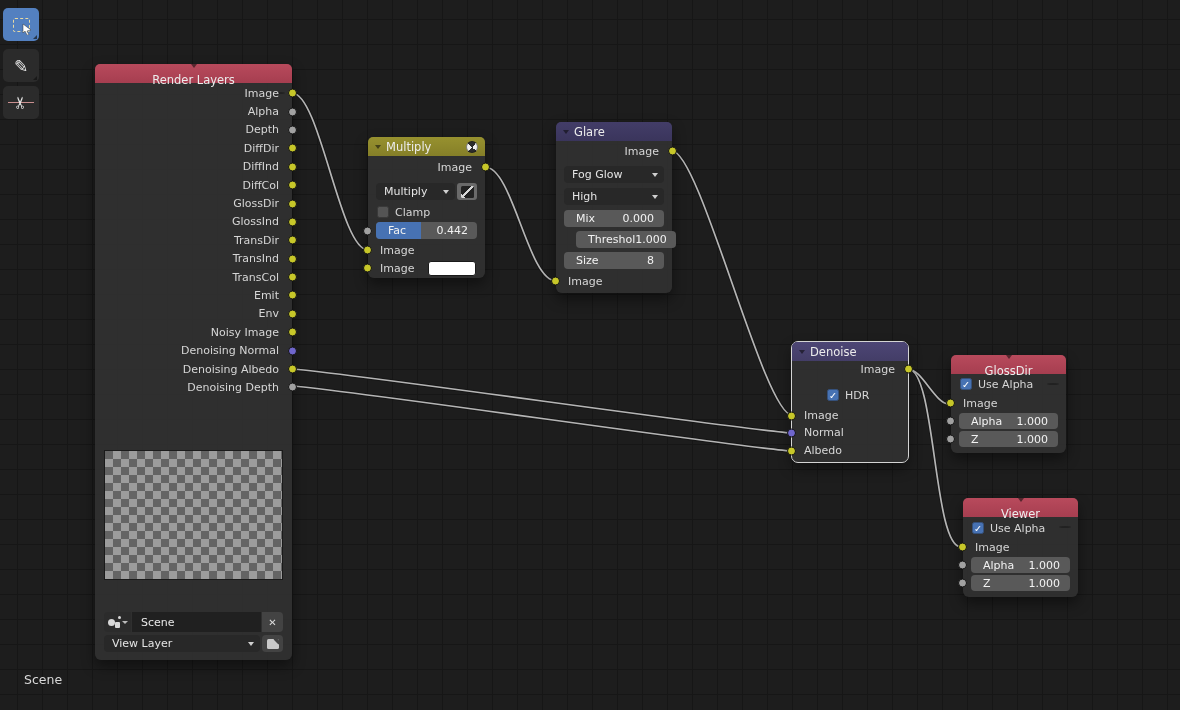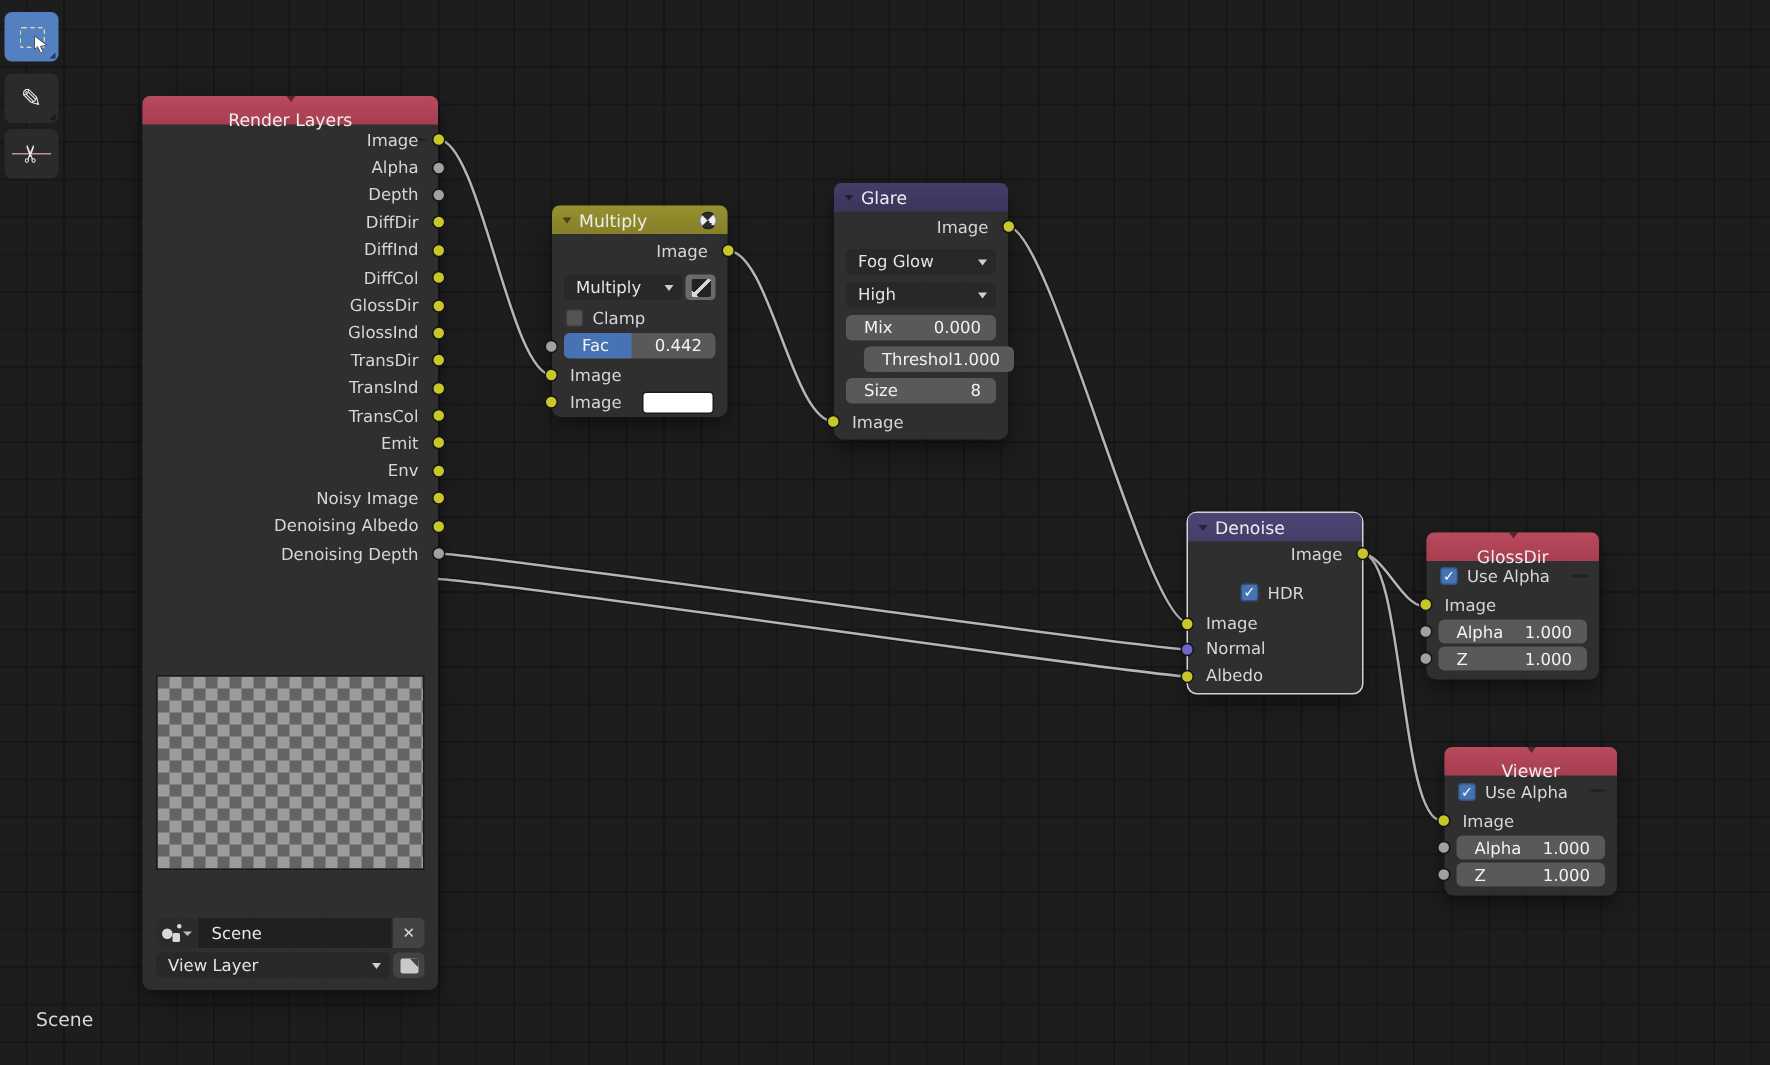--- a/index.html
+++ b/index.html
@@ -273,20 +273,24 @@
         </div>
       <div class="rl-row">
           <span class="lbl-r">Env</span>
           <span class="socket out sock-color"></span>
         </div>
       <div class="rl-row">
           <span class="lbl-r">Noisy Image</span>
           <span class="socket out sock-color"></span>
         </div>
       <div class="rl-row">
+          <span class="lbl-r">Denoising Normal</span>
+          <span class="socket out sock-vector"></span>
+        </div>
+      <div class="rl-row">
           <span class="lbl-r">Denoising Albedo</span>
           <span class="socket out sock-color"></span>
         </div>
       <div class="rl-row">
           <span class="lbl-r">Denoising Depth</span>
           <span class="socket out sock-value"></span>
         </div>
     </div>
     <div class="preview"></div>
     <div class="scene-row">

